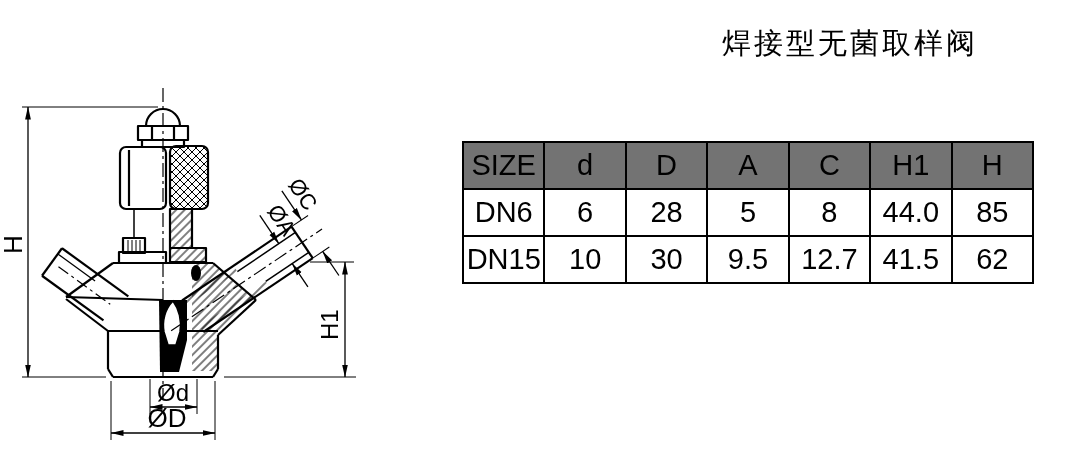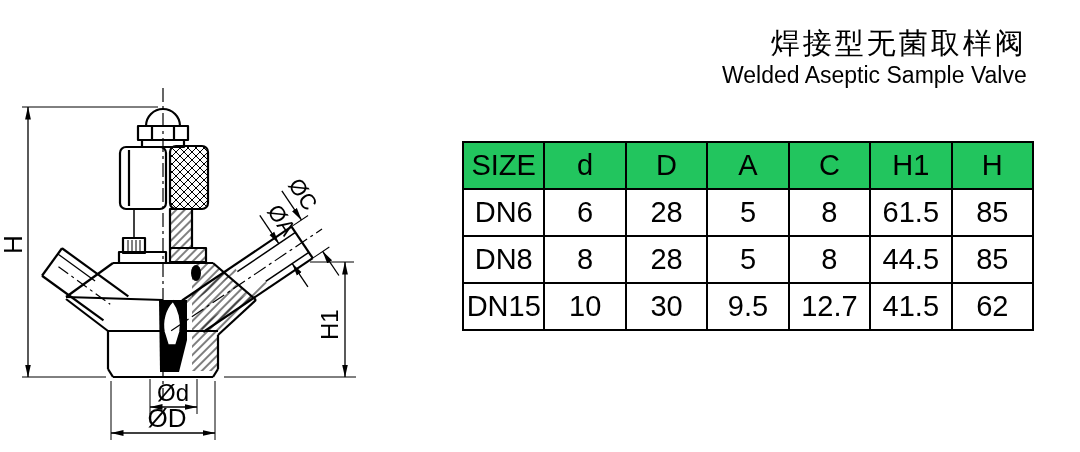--- a/index.html
+++ b/index.html
@@ -5,21 +5,21 @@
   html,body{margin:0;padding:0;background:#fff;}
   .canvas{position:relative;width:1080px;height:452px;background:#fff;overflow:hidden;
           font-family:"Liberation Sans",sans-serif;color:#000;}
   .title-block{position:absolute;left:722px;top:26px;text-align:right;}
   .title-zh{font-size:29px;letter-spacing:3px;line-height:34px;white-space:nowrap;}
   .title-en{font-size:23px;line-height:27px;margin-top:2px;white-space:nowrap;}
   table.spec{position:absolute;left:462px;top:141px;border-collapse:collapse;
              table-layout:fixed;width:572px;}
   table.spec th,table.spec td{border:2px solid #000;height:45px;padding:0;
              text-align:center;vertical-align:middle;font-size:29px;font-weight:normal;}
-  table.spec th{background:#22c55e;}
+  table.spec th{background:#737373;}
   svg.drawing{position:absolute;left:0;top:0;}
   svg.drawing text{font-family:"Liberation Sans",sans-serif;fill:#000;}
 </style>
 </head>
 <body>
 
 <div class="canvas">
 
   <svg class="drawing" width="450" height="452" viewBox="0 0 450 452">
     <defs>
@@ -155,21 +155,20 @@
     <g stroke="#000" stroke-width="1.3" fill="none">
       <line x1="111" y1="381" x2="111" y2="440" stroke-width="1"></line>
       <line x1="215" y1="381" x2="215" y2="440" stroke-width="1"></line>
       <line x1="111" y1="433" x2="215" y2="433" marker-start="url(#arr)" marker-end="url(#arr)"></line>
     </g>
     <text x="167" y="427" text-anchor="middle" font-size="26">ØD</text>
   </svg>
 
   <div class="title-block">
     <div class="title-zh">焊接型无菌取样阀</div>
-    <div class="title-en">Welded Aseptic Sample Valve</div>
   </div>
 
   <table class="spec">
     <thead>
       <tr>
         <th>SIZE</th>
         <th>d</th>
         <th>D</th>
         <th>A</th>
         <th>C</th>
@@ -177,30 +176,21 @@
         <th>H</th>
       </tr>
     </thead>
     <tbody>
       <tr>
         <td>DN6</td>
         <td>6</td>
         <td>28</td>
         <td>5</td>
         <td>8</td>
-        <td>61.5</td>
-        <td>85</td>
-      </tr>
-      <tr>
-        <td>DN8</td>
-        <td>8</td>
-        <td>28</td>
-        <td>5</td>
-        <td>8</td>
-        <td>44.5</td>
+        <td>44.0</td>
         <td>85</td>
       </tr>
       <tr>
         <td>DN15</td>
         <td>10</td>
         <td>30</td>
         <td>9.5</td>
         <td>12.7</td>
         <td>41.5</td>
         <td>62</td>

